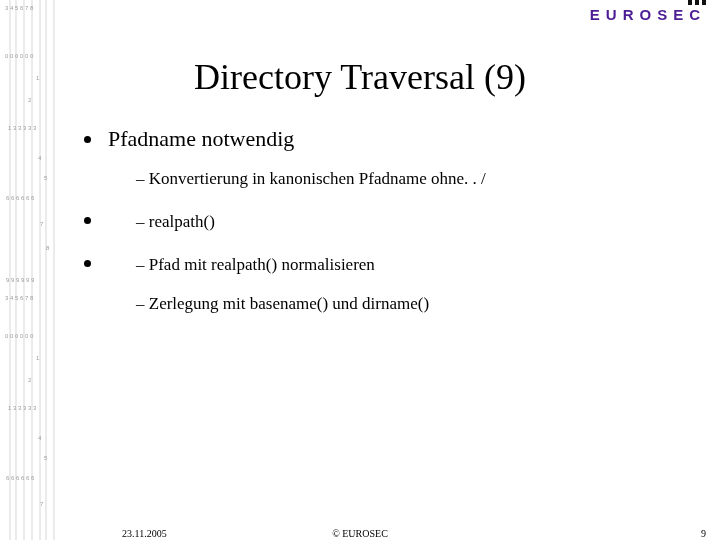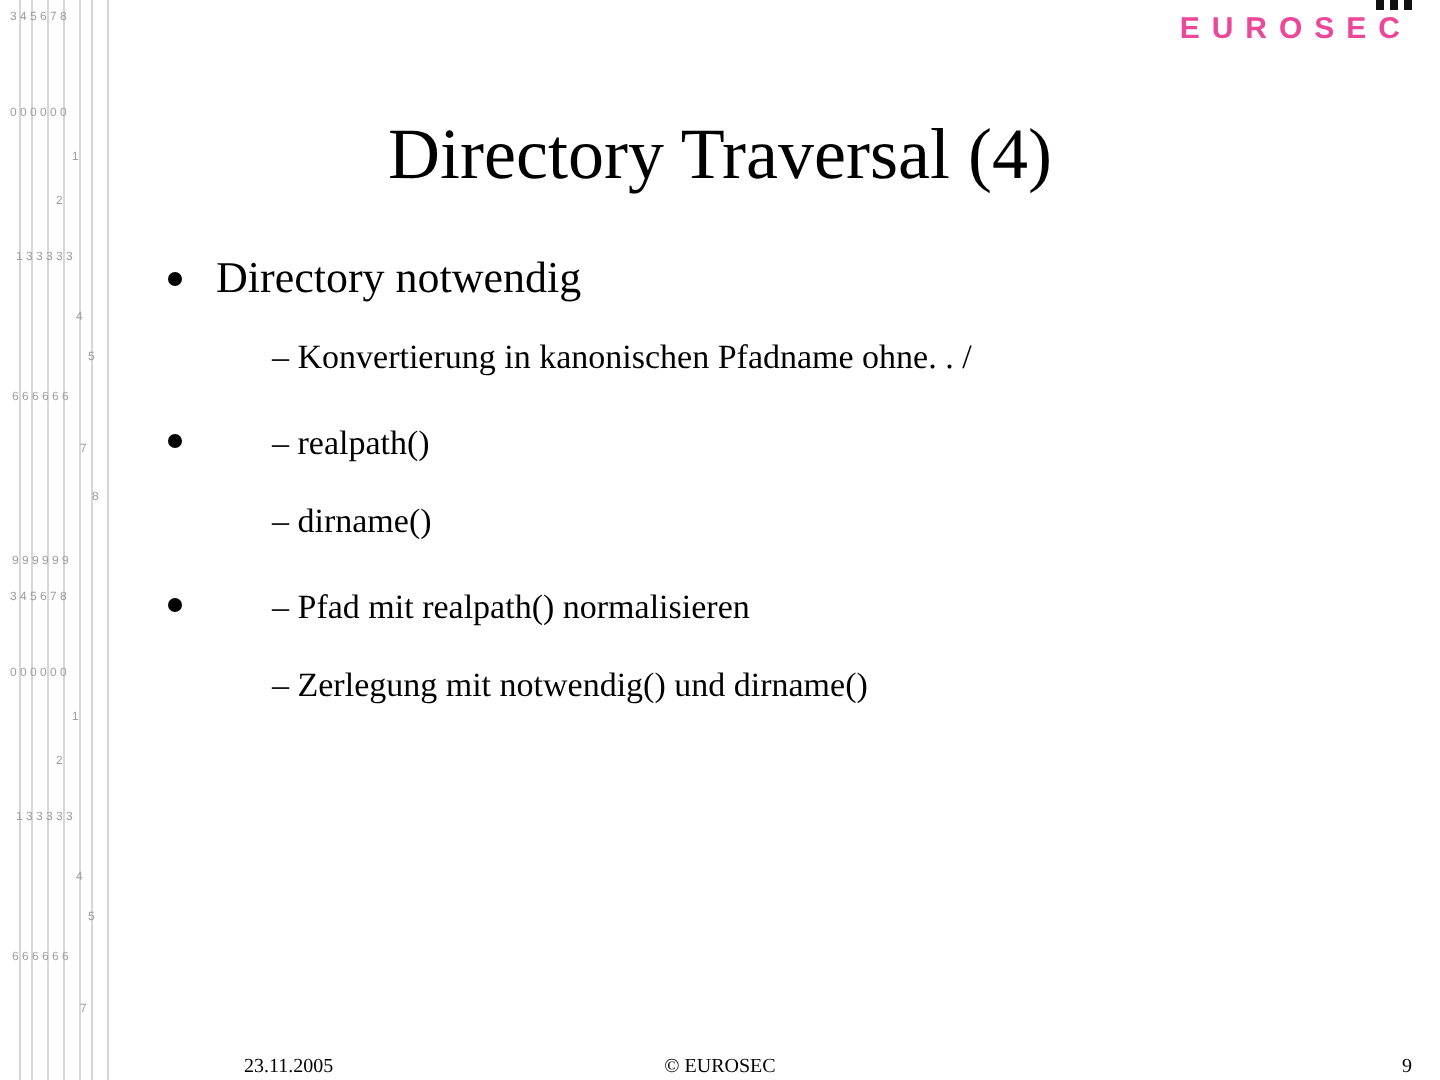--- a/index.html
+++ b/index.html
@@ -22,21 +22,21 @@
     pointer-events: none;
   }
   .header {
     position: absolute;
     top: 6px;
     right: 14px;
     font-family: Arial, Helvetica, sans-serif;
     letter-spacing: 6px;
     font-size: 15px;
     font-weight: 700;
-    color: #ec4899;
+    color: #4c1d95;
   }
   .header-bars {
     position: absolute;
     top: 0;
     right: 14px;
     height: 5px;
     display: flex;
     gap: 3px;
   }
   .header-bars span {
@@ -130,40 +130,39 @@
   </g>
 </svg>
 
 <div class="header-bars">
   <span></span>
     <span></span>
     <span></span>
 </div>
 <div class="header">EUROSEC</div>
 
-<div class="title">Directory Traversal (4)</div>
+<div class="title">Directory Traversal (9)</div>
 
 <div class="content">
   <ul class="top">
     <li>
-      <span>Directory notwendig</span>
+      <span>Pfadname notwendig</span>
       <ul class="sub">
         <li>Konvertierung in kanonischen Pfadname ohne. . /</li>
       </ul>
     </li>
     <li>
       <ul class="sub">
         <li>realpath()</li>
-        <li>dirname()</li>
       </ul>
     </li>
     <li>
       <ul class="sub">
         <li>Pfad mit realpath() normalisieren</li>
-        <li>Zerlegung mit notwendig() und dirname()</li>
+        <li>Zerlegung mit basename() und dirname()</li>
       </ul>
     </li>
   </ul>
 </div>
 
 <div class="footer">
   <span class="date">23.11.2005</span>
   <span class="copy">© EUROSEC</span>
   <span class="page">9</span>
 </div>

